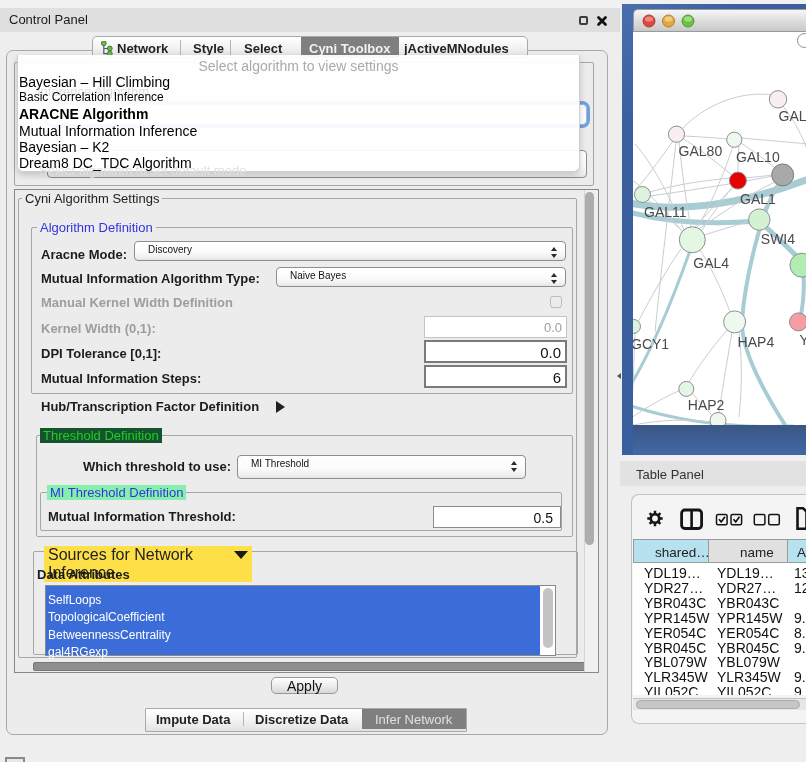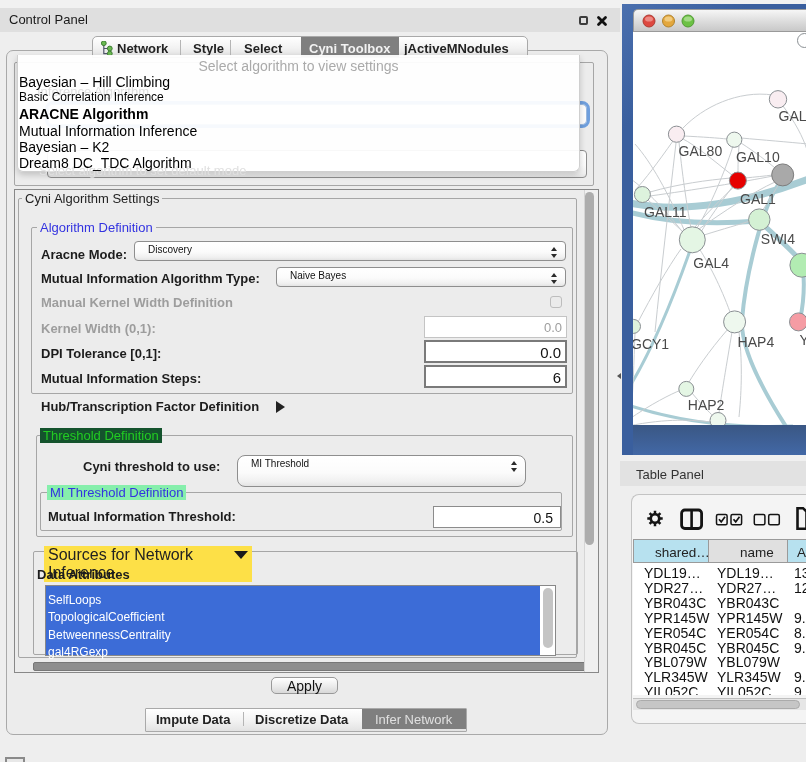--- a/index.html
+++ b/index.html
@@ -94,22 +94,22 @@
 
 <div class="abs lbl" style="left:41px;top:371px;">Mutual Information Steps:</div>
 <div class="field" style="left:424px;top:365px;width:143px;height:23px;border:2px solid #7a7a7a;padding:2px 4px 0 0;font-size:15px;">6</div>
 
 <div class="abs" style="left:41px;top:399px;font-size:13px;font-weight:bold;color:#1c1c1c;">Hub/Transcription Factor Definition</div>
 <div class="abs" style="left:276px;top:401px;width:0;height:0;border-top:6px solid transparent;border-bottom:6px solid transparent;border-left:9px solid #222;"></div>
 
 <div class="abs grp" style="left:36px;top:435px;width:537px;height:102px;"></div>
 <div class="abs" style="left:40px;top:428px;background:#14532d;padding:0 3px;font-size:13px;color:#22cc22;">Threshold Definition</div>
 
-<div class="abs lbl" style="left:83px;top:459px;">Cyni threshold to use:</div>
-<div class="combo" style="left:237px;top:455px;width:289px;height:32px;border-radius:8px;">
+<div class="abs lbl" style="left:83px;top:459px;">Which threshold to use:</div>
+<div class="combo" style="left:237px;top:455px;width:289px;height:24px;">
   <div class="ctext">MI Threshold</div>
   <div class="arrows">
       <div class="up"></div>
       <div class="dn"></div>
     </div>
 </div>
 
 <div class="abs grp" style="left:40px;top:492px;width:522px;height:39px;"></div>
 <div class="abs" style="left:47px;top:485px;background:#86efac;padding:0 3px;font-size:13px;color:#3333e0;">MI Threshold Definition</div>
 

